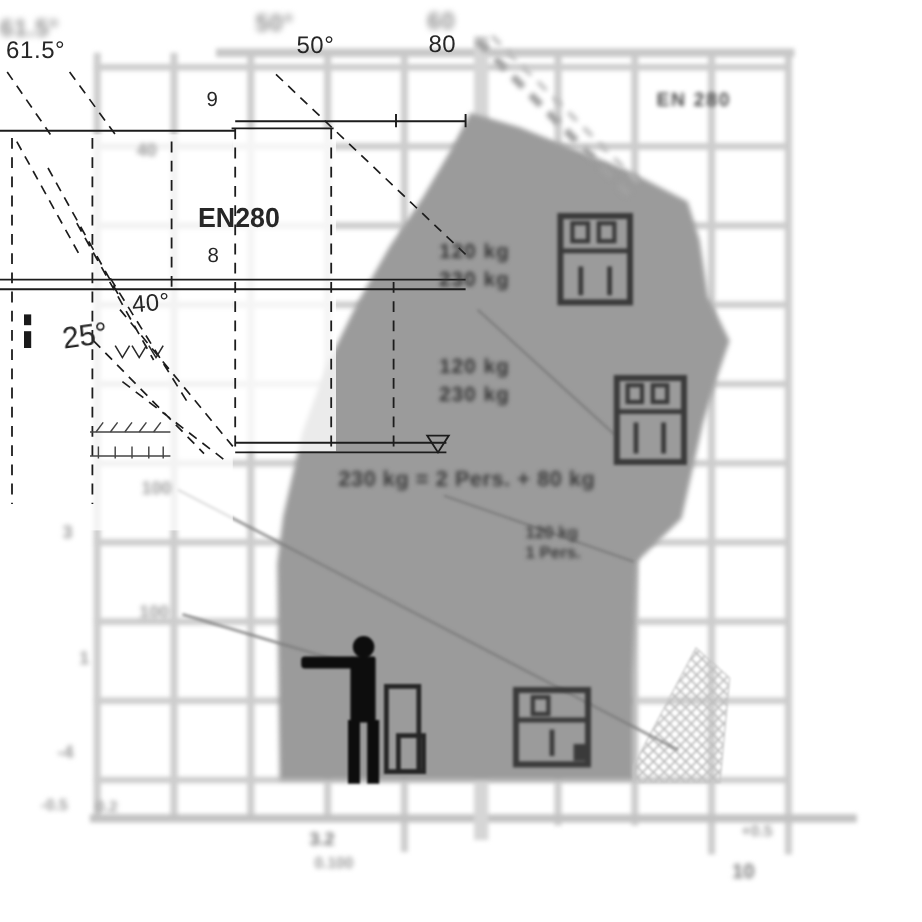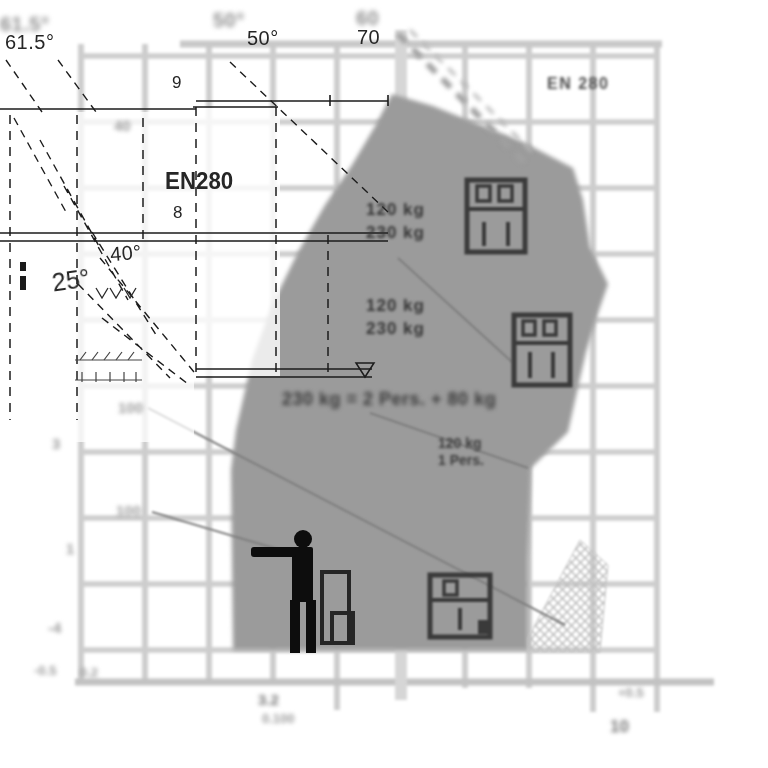--- a/index.html
+++ b/index.html
@@ -120,21 +120,21 @@
     </g>
   </svg>
 
   <div class="t ghost angle" style="left:0px;top:14px;">61.5°</div>
   <div class="t angle" style="left:5px;top:32px;">61.5°</div>
 
   <div class="t ghost angle" style="left:213px;top:10px;">50°</div>
   <div class="t angle" style="left:215px;top:28px;margin-left:32px;">50°</div>
 
   <div class="t ghost angle" style="left:356px;top:8px;">60</div>
-  <div class="t angle" style="left:357px;top:27px;">70</div>
+  <div class="t angle" style="left:357px;top:27px;">80</div>
 
   <div class="t small" style="left:172px;top:74px;">9</div>
   <div class="t model" style="left:165px;top:170px;">EN280</div>
   <div class="t small" style="left:173px;top:204px;">8</div>
 
   <div class="t angle" style="left:110px;top:243px;transform:rotate(-5deg);">40°</div>
   <div class="t" style="left:52px;top:268px;font-size:25px;transform:rotate(-8deg);filter:blur(0.4px);">25°</div>
 
   <div class="t badge" style="left:547px;top:76px;">EN 280</div>
 

